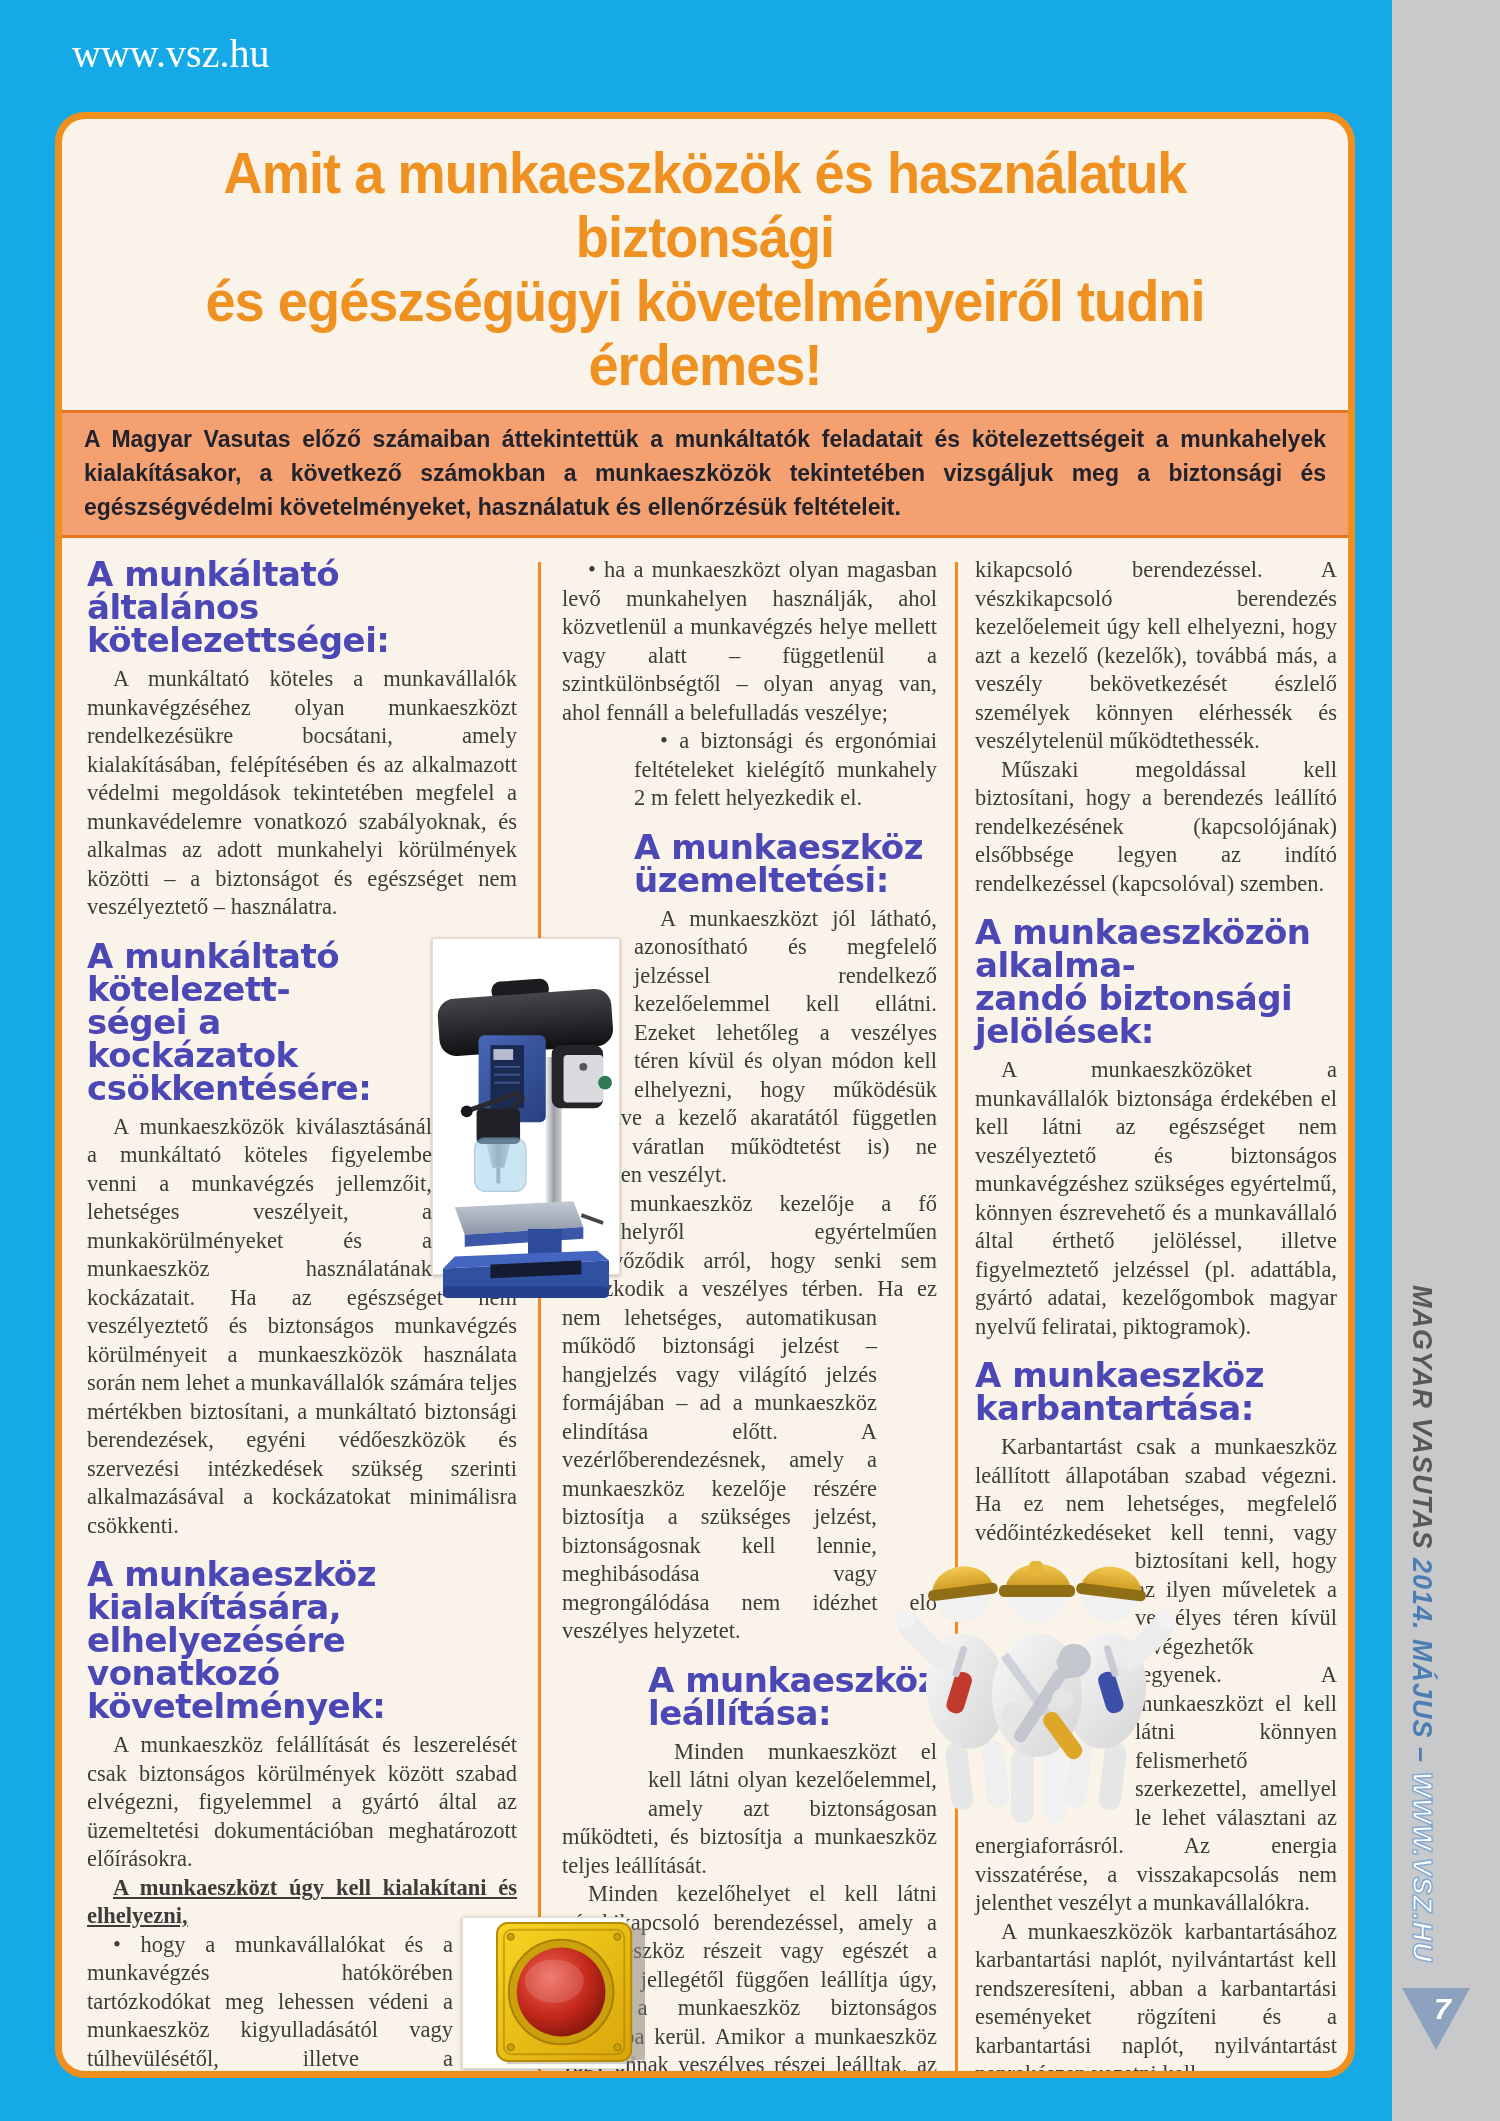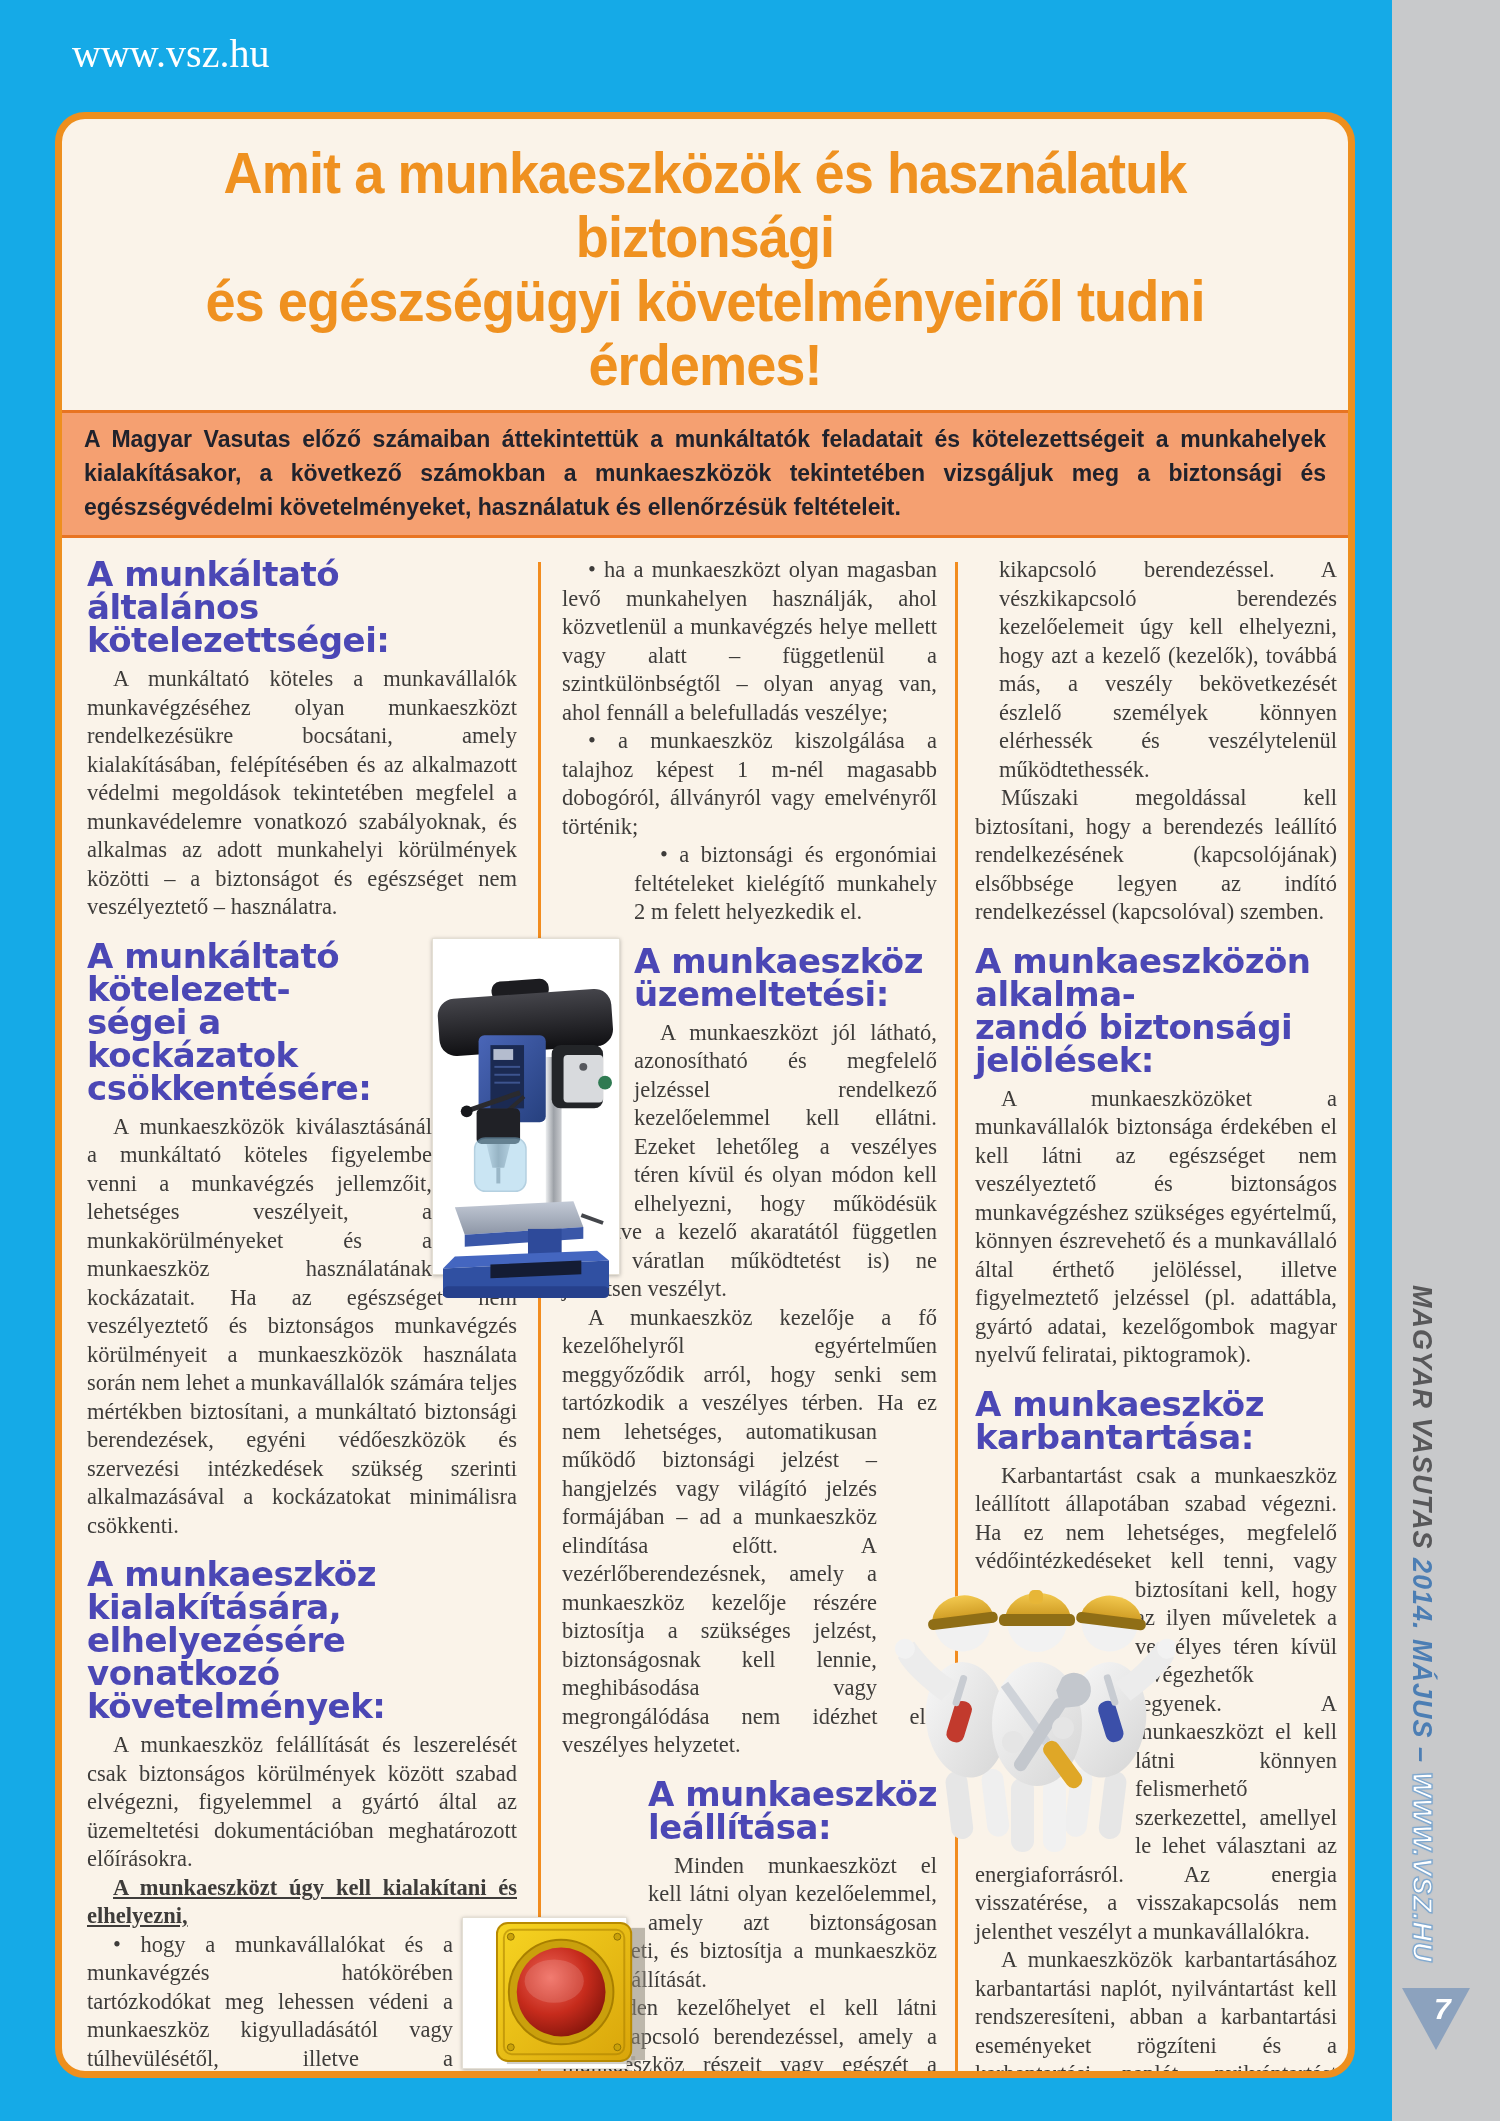--- a/index.html
+++ b/index.html
@@ -23,21 +23,21 @@
     font-size:23px;line-height:34px;color:#20222C;text-align:justify;
   }
   .cols{position:relative;display:flex;align-items:flex-start;padding:18px 0 0 25px;}
   .col{box-sizing:border-box;font-size:22.5px;line-height:28.5px;color:#3E3C3A;text-align:justify;}
   .col1{width:430px;} .col2{width:375px;} .col3{width:362px;}
   .gut{align-self:stretch;display:flex;justify-content:center;}
   .gut1{width:45px;} .gut2{width:38px;}
   .vr{width:3px;background:#F28C1E;margin:6px 0 46px;}
   .blk{margin:0;}
   .blk.p,.blk.pb,.blk.li,.blk.ri{text-indent:26px;}
-  .blk.p0{text-indent:0;margin-left:24px;}
+  .blk.p0{text-indent:0;}
   .blk.h{
     font-family:"DejaVu Sans", sans-serif;font-weight:bold;font-size:34px;line-height:33px;
     color:#4B47B5;letter-spacing:-0.5px;white-space:pre-line;text-align:left;text-indent:0;
     margin:18px 0 8px;
   }
   .blk.h:first-child{margin-top:2px;}
   .blk.pb{font-weight:bold;text-decoration:underline;}
   .sp{display:block;position:relative;z-index:2;}
   .sp-l{float:left;}
   .sp-r{float:right;}
@@ -172,21 +172,20 @@
     </svg>
   </div>
           </span>• hogy a munkavállalókat és a munkavégzés hatókörében tartózkodókat meg lehessen védeni a munkaeszköz kigyulladásától vagy túlhevülésétől, illetve a munkaeszközben keletkező, használt vagy tárolt gáz, por, folyadék, gőz vagy egyéb anyag munkakörnyezetbe történő kijutásától;</div>
         <div class="blk li">• alkalmas legyen a benne keletkező, használt vagy tárolt anyagok robbanásveszélyének megelőzésére</div>
       </div>
     <div class="gut gut1">
         <div class="vr"></div>
       </div>
     <div class="col col2">
         <div class="blk li">• ha a munkaeszközt olyan magasban levő munkahelyen használják, ahol közvetlenül a munkavégzés helye mellett vagy alatt – függetlenül a szintkülönbségtől – olyan anyag van, ahol fennáll a belefulladás veszélye;</div>
-        <div class="blk li">• a munkaeszköz kiszolgálása a talajhoz képest 1 m-nél magasabb dobogóról, állványról vagy emelvényről történik;</div>
         <div class="blk li"><span class="sp sp-l" style="width: 72px; height: 370px;"></span>• a biztonsági és ergonómiai feltételeket kielégítő munkahely 2 m felett helyezkedik el.</div>
         <div class="blk h">A munkaeszköz
 üzemeltetési:</div>
         <div class="blk p">A munkaeszközt jól látható, azonosítható és megfelelő jelzéssel rendelkező kezelőelemmel kell ellátni. Ezeket lehetőleg a veszélyes téren kívül és olyan módon kell elhelyezni, hogy működésük (ideértve a kezelő akaratától független vagy váratlan működtetést is) ne jelentsen veszélyt.</div>
         <div class="blk p">A munkaeszköz kezelője a fő kezelőhelyről egyértelműen meggyőződik arról, hogy senki sem tartózkodik a veszélyes térben. Ha ez nem lehetséges, <span class="sp sp-r" style="width: 60px; height: 285px;"></span>automatikusan működő biztonsági jelzést – hangjelzés vagy világító jelzés formájában – ad a munkaeszköz elindítása előtt. A vezérlőberendezésnek, amely a munkaeszköz kezelője részére biztosítja a szükséges jelzést, biztonságosnak kell lennie, meghibásodása vagy megrongálódása nem idézhet elő veszélyes helyzetet.</div>
         <div class="blk h"><span class="sp sp-l" style="width: 86px; height: 152px;"></span>A munkaeszköz leállítása:</div>
         <div class="blk p">Minden munkaeszközt el kell látni olyan kezelőelemmel, amely azt biztonságosan működteti, és biztosítja a munkaeszköz teljes leállítását.</div>
         <div class="blk p">Minden kezelőhelyet el kell látni vészkikapcsoló berendezéssel, amely a munkaeszköz részeit vagy egészét a veszély jellegétől függően leállítja úgy, hogy a munkaeszköz biztonságos állapotba kerül. Amikor a munkaeszköz vagy annak veszélyes részei leálltak, az érintett működtető egység energiaellátását a vezérlésnek meg kell szakítania.</div>
       </div>
     <div class="gut gut2">

